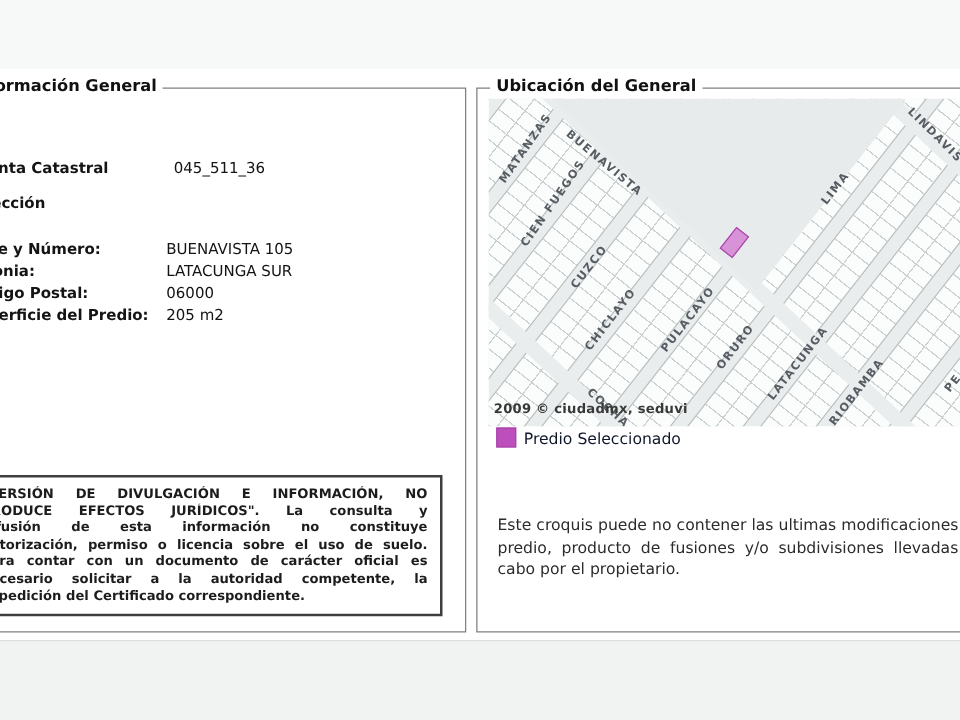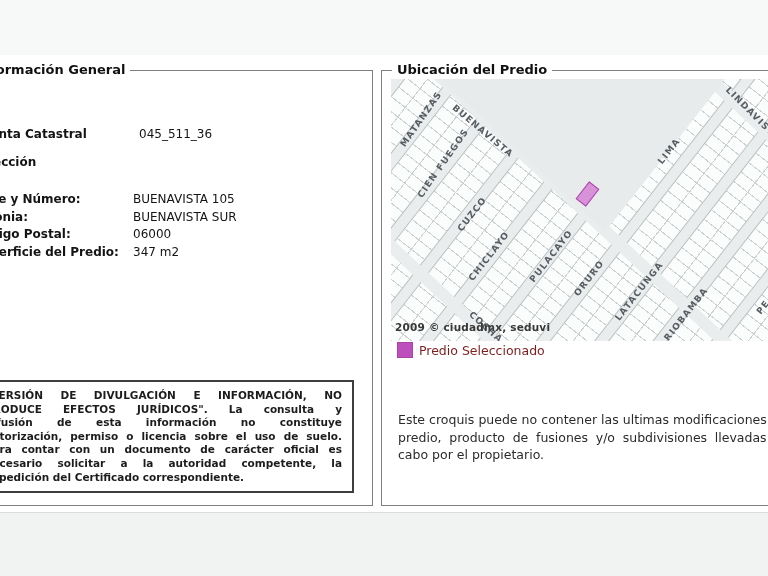--- a/index.html
+++ b/index.html
@@ -51,21 +51,21 @@
   .open-area{position:absolute;left:0;top:0;width:390px;height:262px;background:#e7ebeb;
     clip-path:polygon(50px 0px,334px 0px,214px 153px)}
   .parcel{position:absolute;left:190px;top:104px;width:13px;height:22px;transform:rotate(38deg)}
   .street-label{
     position:absolute;font-size:9px;font-weight:bold;color:#565c62;
     letter-spacing:1.3px;white-space:nowrap;
   }
   .attribution{position:absolute;left:4px;top:242px;font-size:10.5px;font-weight:bold;color:#383838;letter-spacing:.2px}
 
   .map-key{position:absolute;left:15px;top:271px;width:16px;height:16px}
-  .map-key-label{position:absolute;left:37px;top:272px;font-size:12.5px;color:#7f1d1d}
+  .map-key-label{position:absolute;left:37px;top:272px;font-size:12.5px;color:#0f172a}
 
   .note{position:absolute;left:16px;top:340px;width:384px;font-size:12.5px;color:#2b2b2b;line-height:17.5px}
 </style>
 </head>
 <body>
 
 <div class="page">
   <div class="band-top"></div>
   <div class="band-bottom"></div>
 
@@ -76,43 +76,43 @@
       <span class="lbl">Cuenta Catastral</span><span>045_511_36</span>
     </div>
 
     <div class="heading-dir">Dirección</div>
 
     <div class="fields">
       <div class="frow">
         <span class="lbl">Calle y Número:</span><span>BUENAVISTA 105</span>
       </div>
       <div class="frow">
-        <span class="lbl">Colonia:</span><span>BUENAVISTA SUR</span>
+        <span class="lbl">Colonia:</span><span>LATACUNGA SUR</span>
       </div>
       <div class="frow">
         <span class="lbl">Código Postal:</span><span>06000</span>
       </div>
       <div class="frow">
-        <span class="lbl">Superficie del Predio:</span><span>347 m2</span>
+        <span class="lbl">Superficie del Predio:</span><span>205 m2</span>
       </div>
     </div>
 
     <div class="disclaimer">
       <div class="jline">"VERSIÓN DE DIVULGACIÓN E INFORMACIÓN, NO</div>
       <div class="jline">PRODUCE EFECTOS JURÍDICOS". La consulta y</div>
       <div class="jline">difusión de esta información no constituye</div>
       <div class="jline">autorización, permiso o licencia sobre el uso de suelo.</div>
       <div class="jline">Para contar con un documento de carácter oficial es</div>
       <div class="jline">necesario solicitar a la autoridad competente, la</div>
       <div>expedición del Certificado correspondiente.</div>
     </div>
   </div>
 
   <div class="panel panel-ubicacion">
-    <span class="panel-legend">Ubicación del Predio</span>
+    <span class="panel-legend">Ubicación del General</span>
 
     <div class="map">
 
       <div class="grid-rot">
         <div class="strip" style="left:184px"></div>
         <div class="strip" style="left:230px"></div>
         <div class="strip" style="left:276px"></div>
         <div class="strip" style="left:322px"></div>
         <div class="strip" style="left:368px"></div>
         <div class="strip" style="left:414px"></div>

